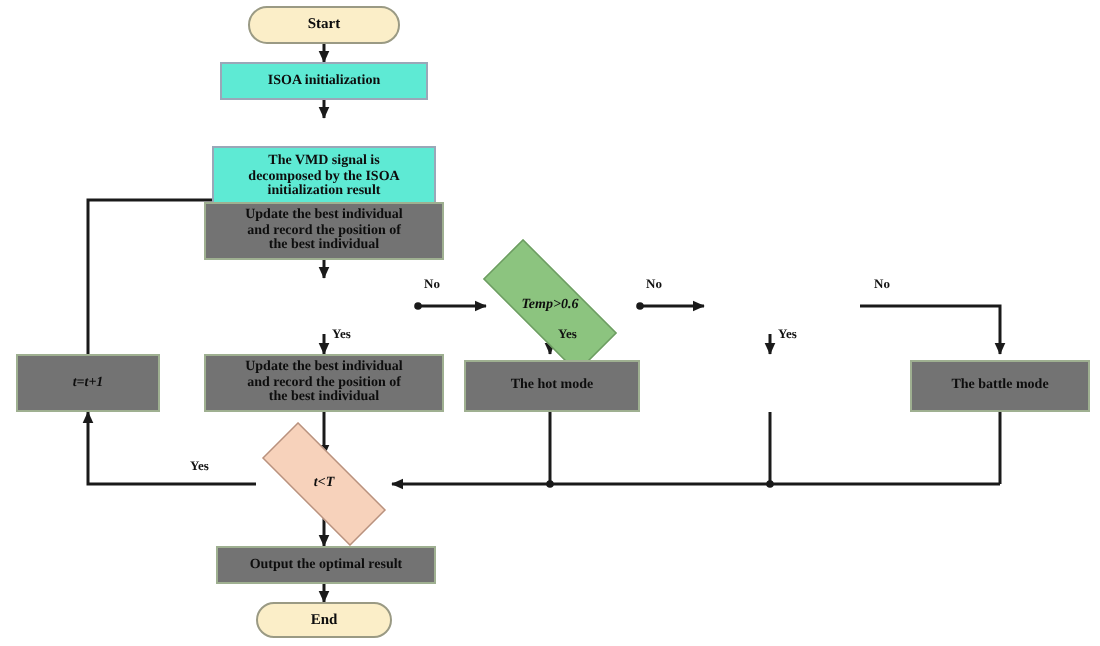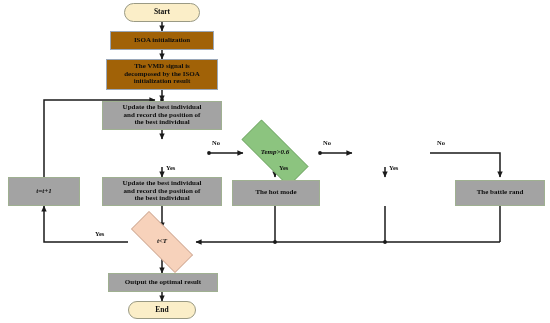--- a/index.html
+++ b/index.html
@@ -49,25 +49,25 @@
     border: 1px solid #9a9a84;
     border-radius: 999px;
     font-size: 7.5px;
   }
   
   .proc {
     border: 1px solid #9aa89a;
     font-size: 7px;
   }
   .proc.blue {
-    background: #a16207;
+    background: #5eead4;
     border-color: #9aa7b8;
   }
   .proc.green {
-    background: #a3a3a3;
+    background: #737373;
     border-color: #9fb091;
   }
 
   
   .diamond {
     background: transparent;
     border: none;
   }
   .diamond .dshape {
     position: absolute;
@@ -163,21 +163,21 @@
   </svg>
 
   <div class="node terminal" style="left:124px;top:3px;width:76px;height:19px;">
     <span class="txt">Start</span>
   </div>
 
   <div class="node proc blue" style="left:110px;top:31px;width:104px;height:19px;">
     <span class="txt">ISOA initialization</span>
   </div>
 
-  <div class="node proc blue" style="left:106px;top:59px;width:112px;height:31px;">
+  <div class="node proc blue" style="left:106px;top:73px;width:112px;height:31px;">
     <span class="txt">The VMD signal is
 decomposed by the ISOA
 initialization result</span>
   </div>
 
   <div class="node proc green" style="left:102px;top:101px;width:120px;height:29px;">
     <span class="txt">Update the best individual
 and record the position of
 the best individual</span>
   </div>
@@ -198,21 +198,21 @@
 and record the position of
 the best individual</span>
   </div>
 
   <div class="node proc green" style="left:232px;top:180px;width:88px;height:26px;">
     <span class="txt">The hot mode</span>
   </div>
 
 
   <div class="node proc green" style="left:455px;top:180px;width:90px;height:26px;">
-    <span class="txt">The battle rand</span>
+    <span class="txt">The battle mode</span>
   </div>
 
   <div class="node diamond peach" style="left:118px;top:224px;width:88px;height:36px;">
     <span class="dshape"></span>
     <span class="txt">t&lt;T</span>
   </div>
 
   <div class="node proc green" style="left:108px;top:273px;width:110px;height:19px;">
     <span class="txt">Output the optimal result</span>
   </div>

